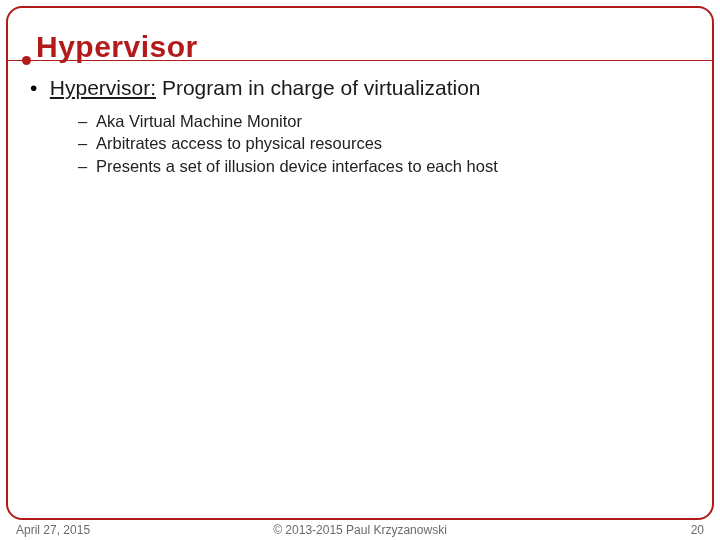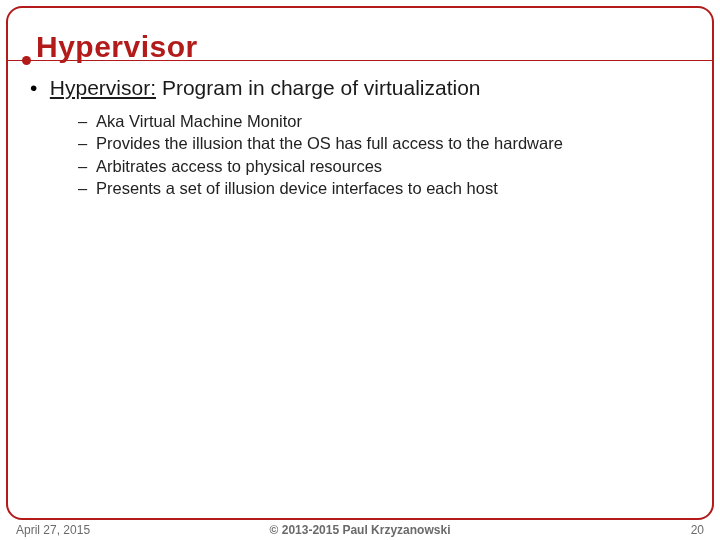--- a/index.html
+++ b/index.html
@@ -76,21 +76,21 @@
     position: absolute;
     left: 16px; right: 16px; bottom: 2px;
     height: 16px;
     font-size: 12px;
     color: #6a6a6a;
     display: flex;
     justify-content: space-between;
     align-items: center;
   }
   .footer .date { }
-  .footer .copy { position: absolute; left: 50%; transform: translateX(-50%); font-weight: bold; }
+  .footer .copy { position: absolute; left: 50%; transform: translateX(-50%); }
   .footer .pagenum { }
 </style>
 </head>
 <body>
 
 <div class="slide">
   <div class="title-wrap">
     <div class="title">Hypervisor</div>
   </div>
   <div class="title-rule"></div>
@@ -99,23 +99,20 @@
   <div class="content">
     <div class="l1">
       <span class="bullet1">•</span>
       <span class="term">Hypervisor:</span><span> Program in charge of virtualization</span>
     </div>
     <div class="l2list">
       <div class="l2">
         <span class="bullet2">–</span><span>Aka Virtual Machine Monitor</span>
       </div>
       <div class="l2">
-        <span class="bullet2">–</span><span>Provides the illusion that the OS has full access to the hardware</span>
-      </div>
-      <div class="l2">
         <span class="bullet2">–</span><span>Arbitrates access to physical resources</span>
       </div>
       <div class="l2">
         <span class="bullet2">–</span><span>Presents a set of illusion device interfaces to each host</span>
       </div>
     </div>
   </div>
 </div>
 
 <div class="footer">

